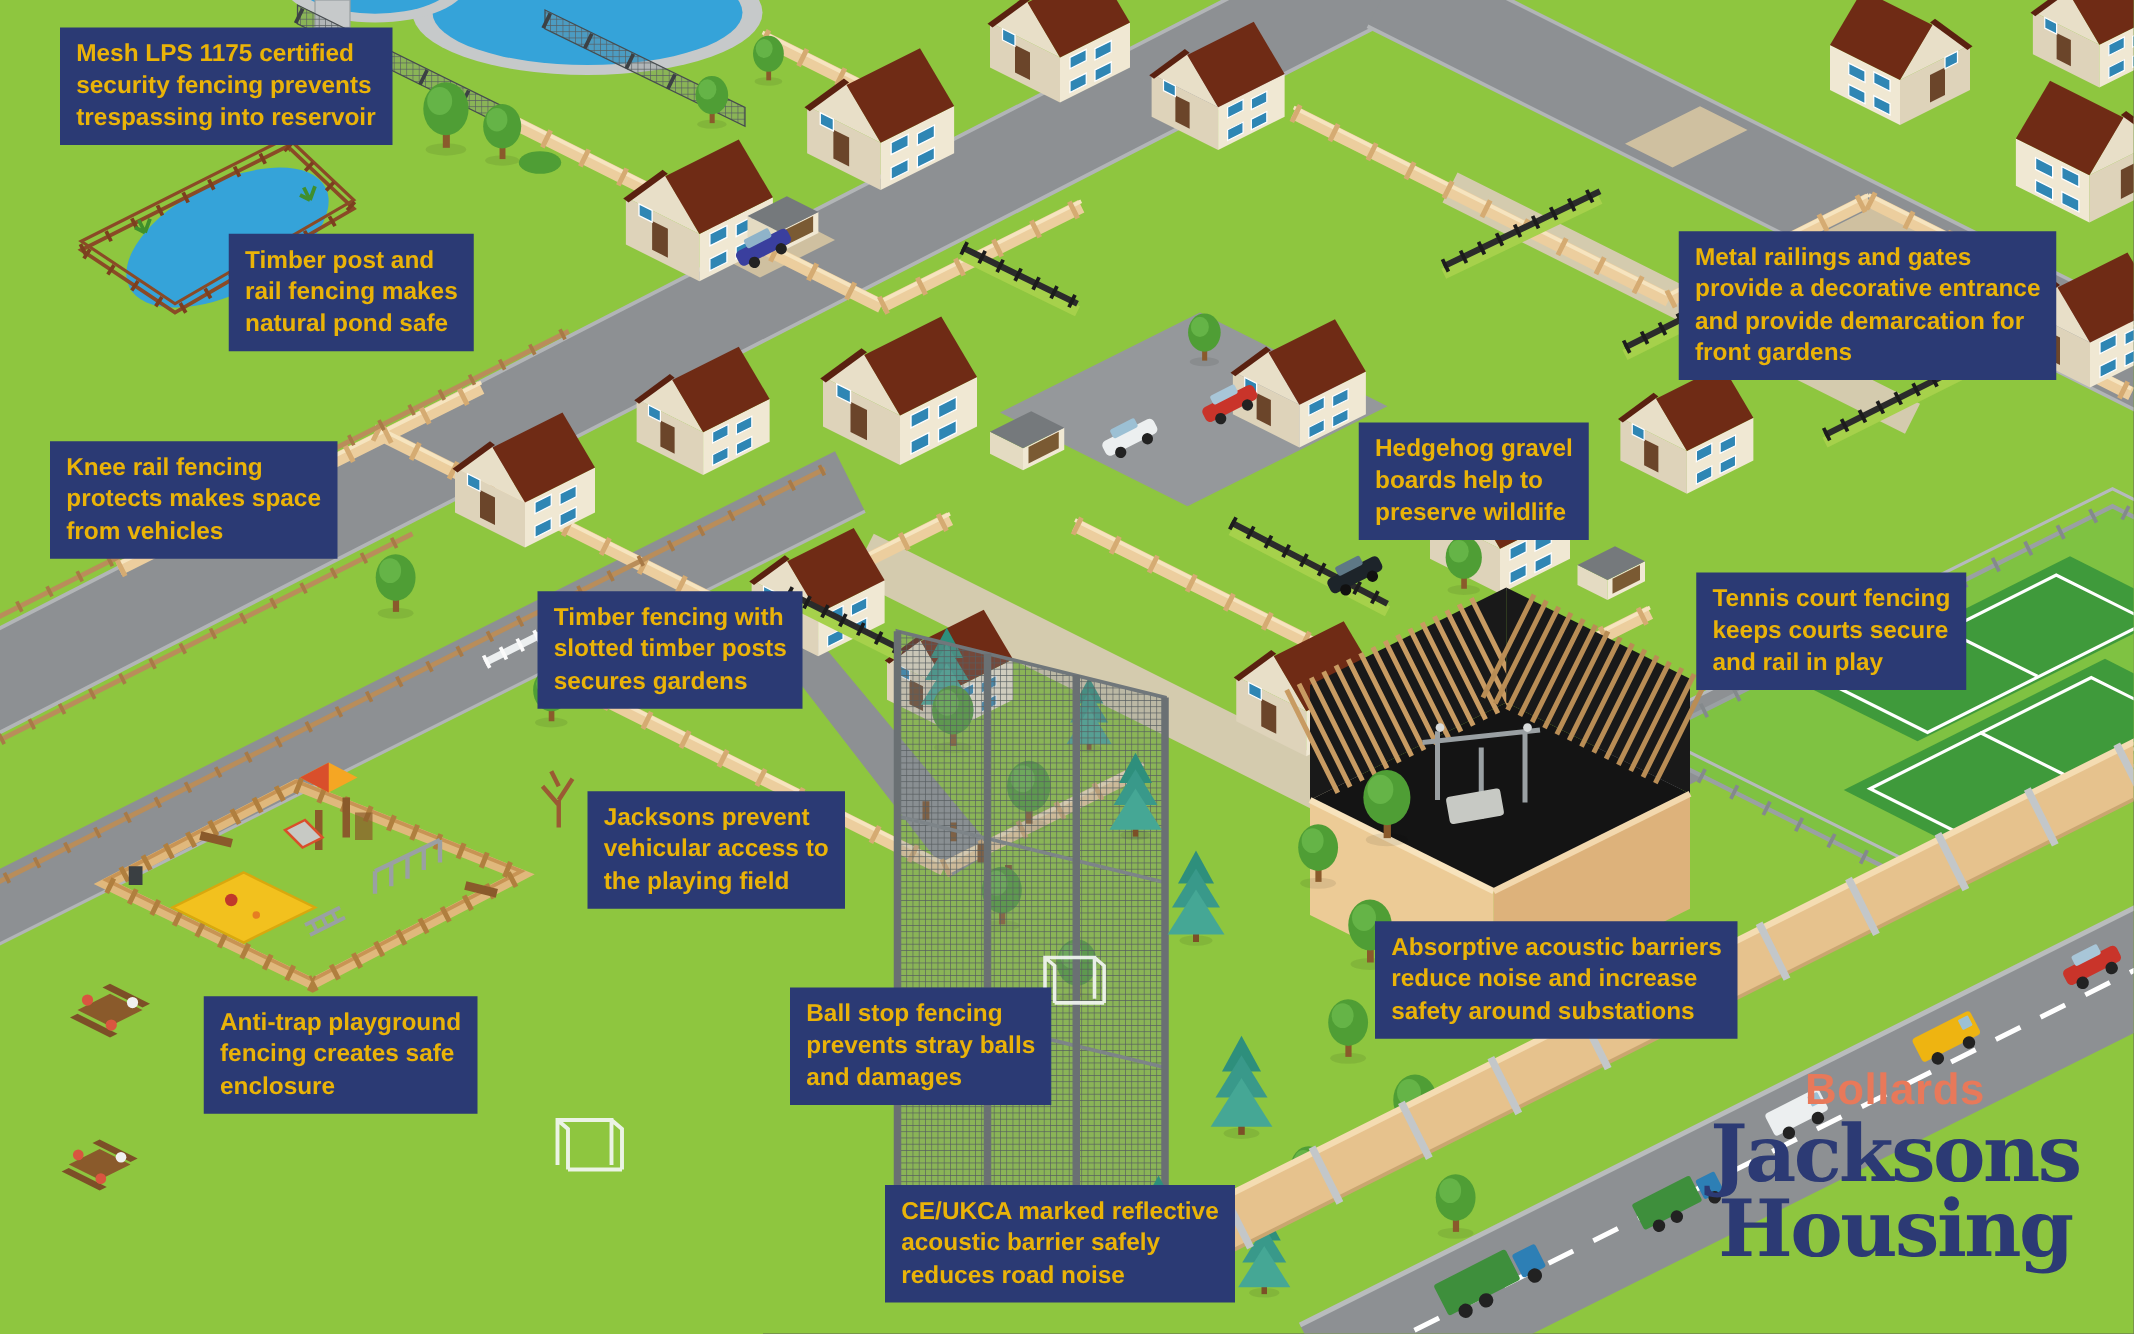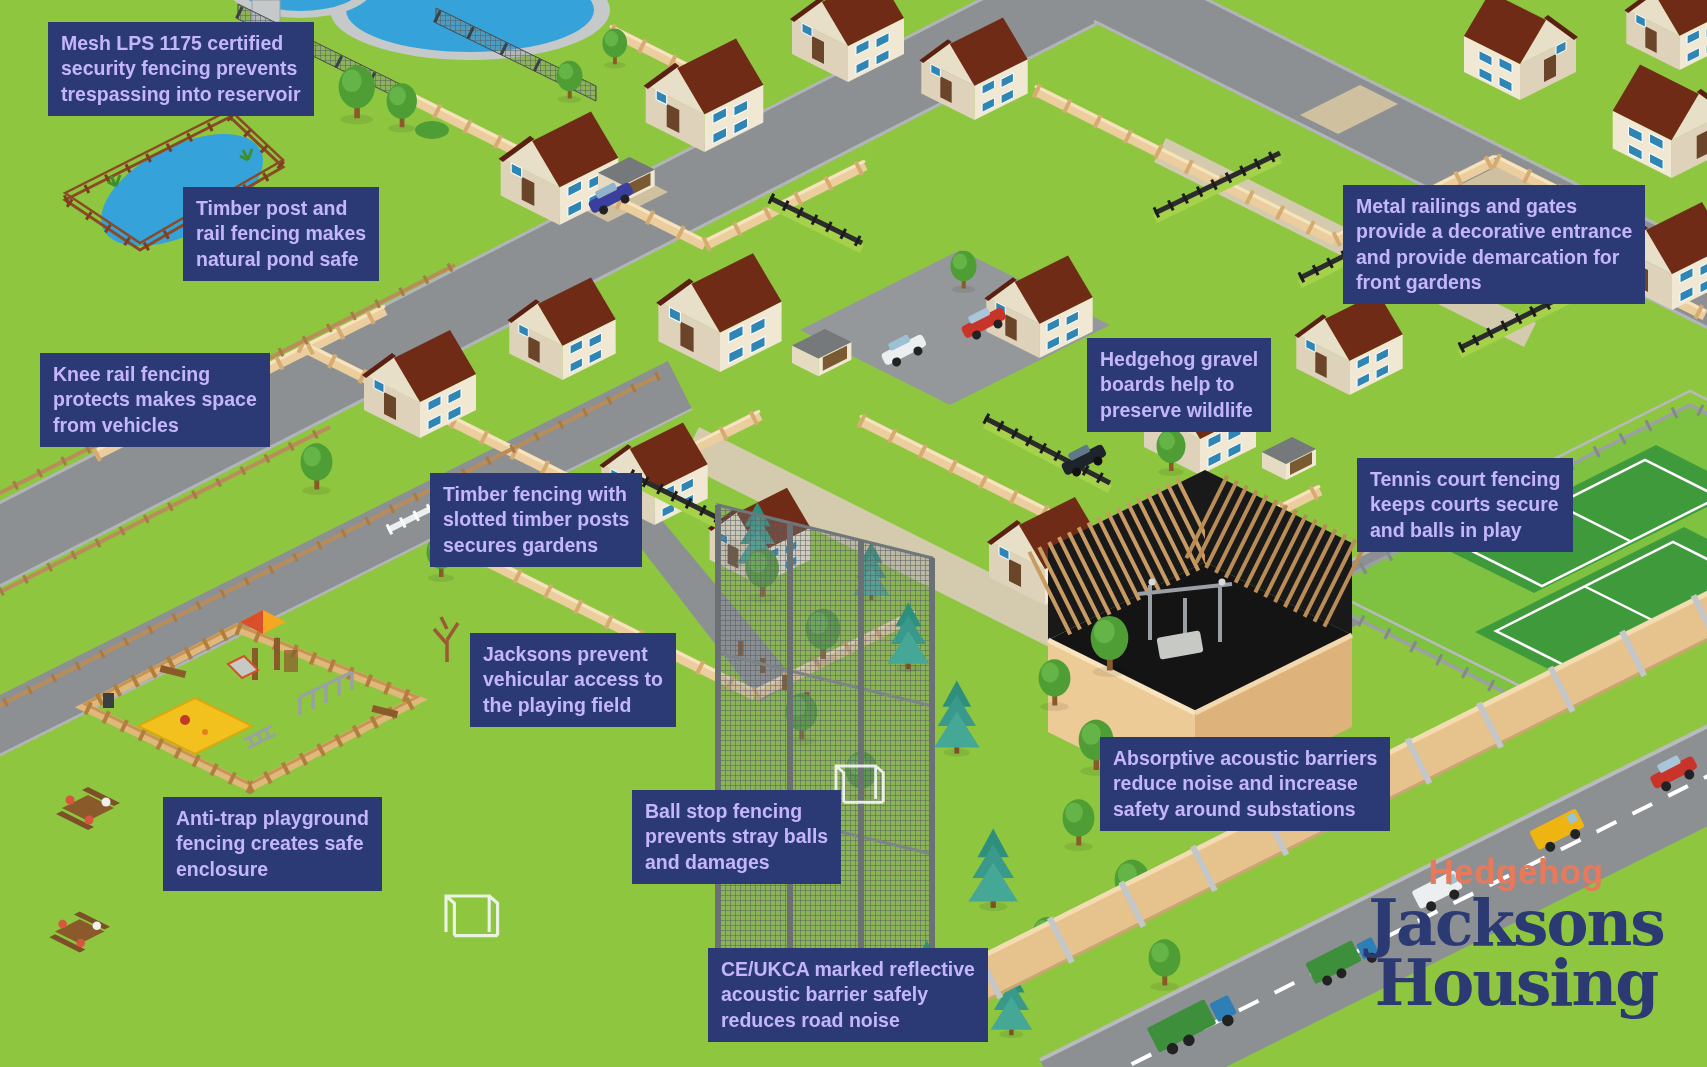--- a/index.html
+++ b/index.html
@@ -1,19 +1,19 @@
 <!DOCTYPE html>
 <html><head>
 <meta charset="utf-8">
 <style>
   html,body{margin:0;padding:0;background:#555;}
   #stage{position:relative;width:1707px;height:1067px;overflow:hidden;background:#8ec63f;
          font-family:"Liberation Sans",sans-serif;}
   #scene{position:absolute;left:0;top:0;width:100%;height:100%;}
-  .callout{position:absolute;background:#2b3a74;color:#c4b5fd;
+  .callout{position:absolute;background:#2b3a74;color:#eab308;
            font-weight:bold;font-size:19.5px;line-height:1.3;
            padding:9px 13px;white-space:pre-line;z-index:5;}
   #logo{position:absolute;left:1330px;top:852px;width:372px;text-align:center;z-index:5;}
   #logo .tagline{color:#e8795a;font-weight:bold;font-size:35px;letter-spacing:.5px;}
   #logo .brand{color:#2c3a74;font-family:"DejaVu Serif",serif;font-weight:bold;
                font-size:63px;line-height:.95;letter-spacing:-2px;margin-top:2px;text-align:center;}
 </style>
 </head>
 <body>
 
@@ -403,22 +403,22 @@
 safety around substations</div>
   <div class="callout" style="left:1343px;top:185px">Metal railings and gates
 provide a decorative entrance
 and provide demarcation for
 front gardens</div>
   <div class="callout" style="left:1087px;top:338px">Hedgehog gravel
 boards help to
 preserve wildlife</div>
   <div class="callout" style="left:1357px;top:458px">Tennis court fencing
 keeps courts secure
-and balls in play</div>
+and rail in play</div>
 
   <div id="logo">
-    <div class="tagline">Hedgehog</div>
+    <div class="tagline">Bollards</div>
     <div class="brand">
       <div>Jacksons</div>
       <div>Housing</div>
     </div>
   </div>
 </div>
 
 </body></html>

